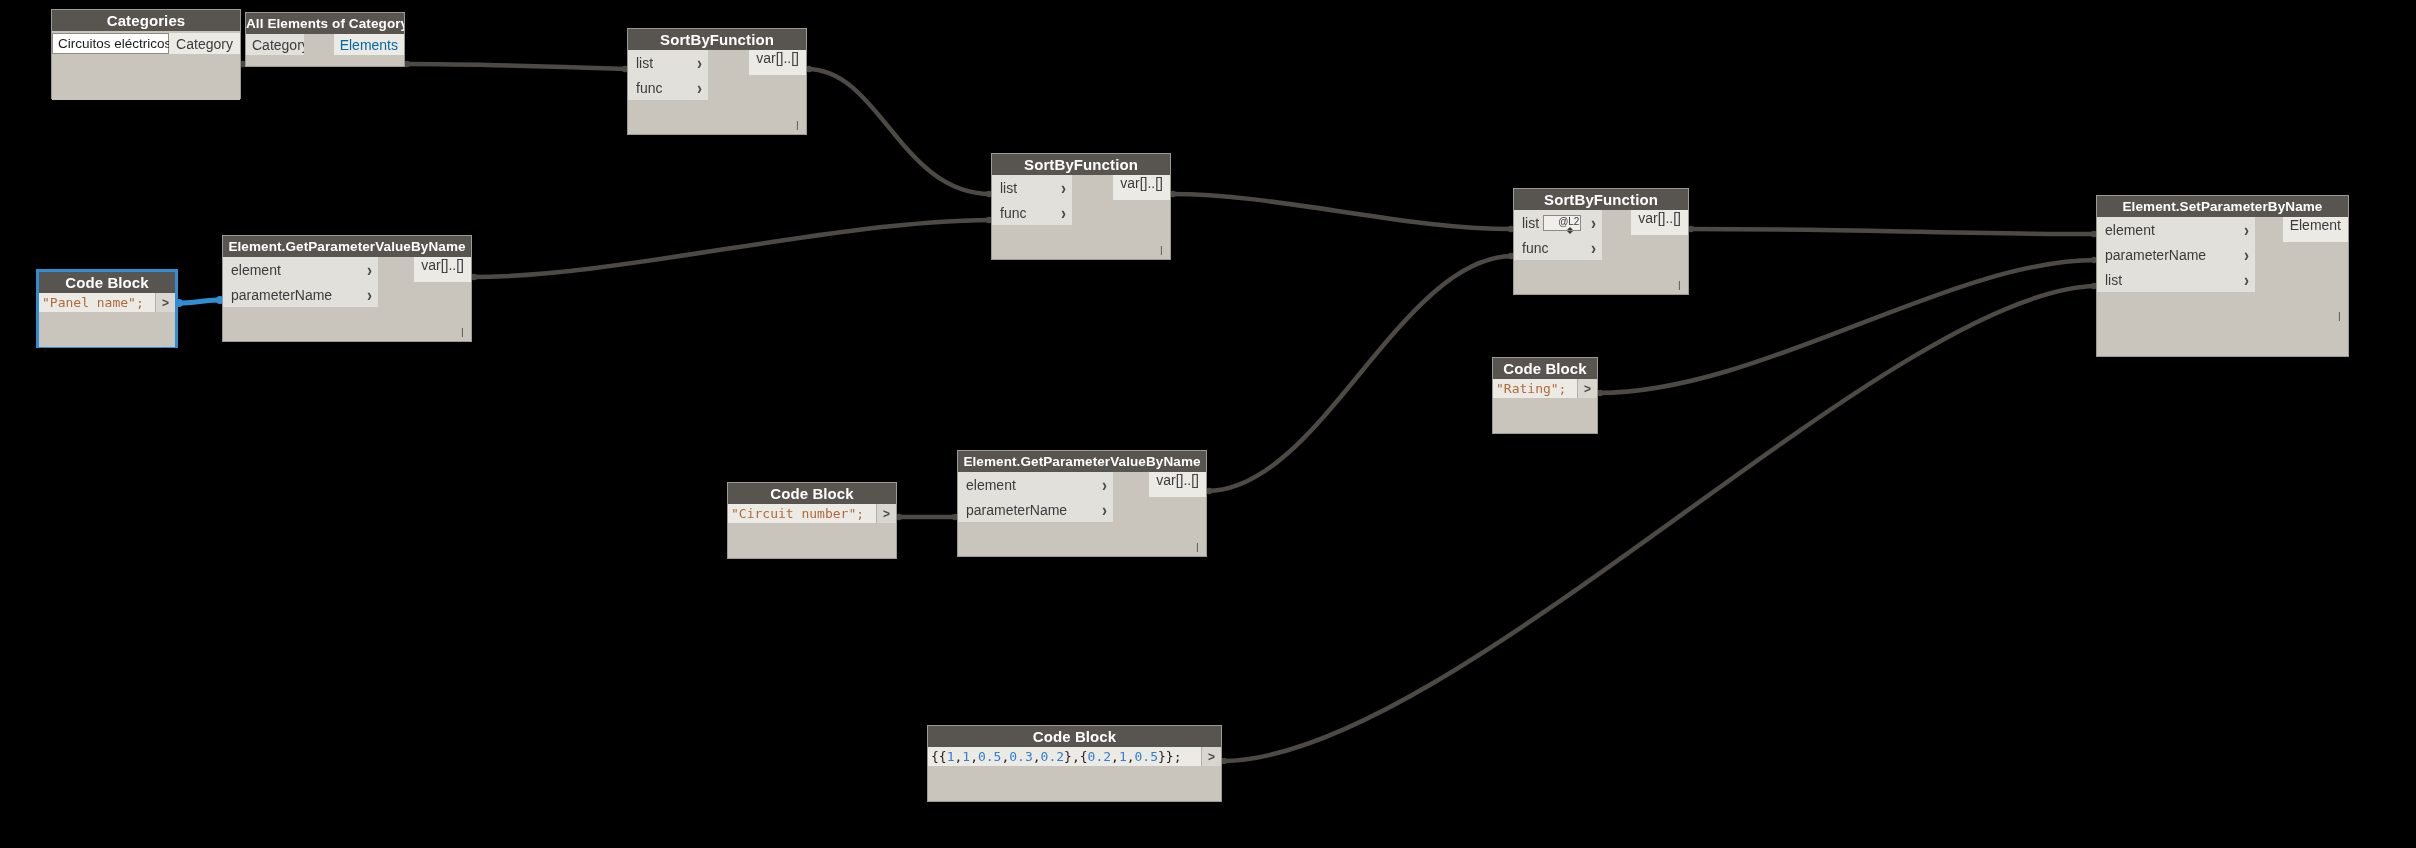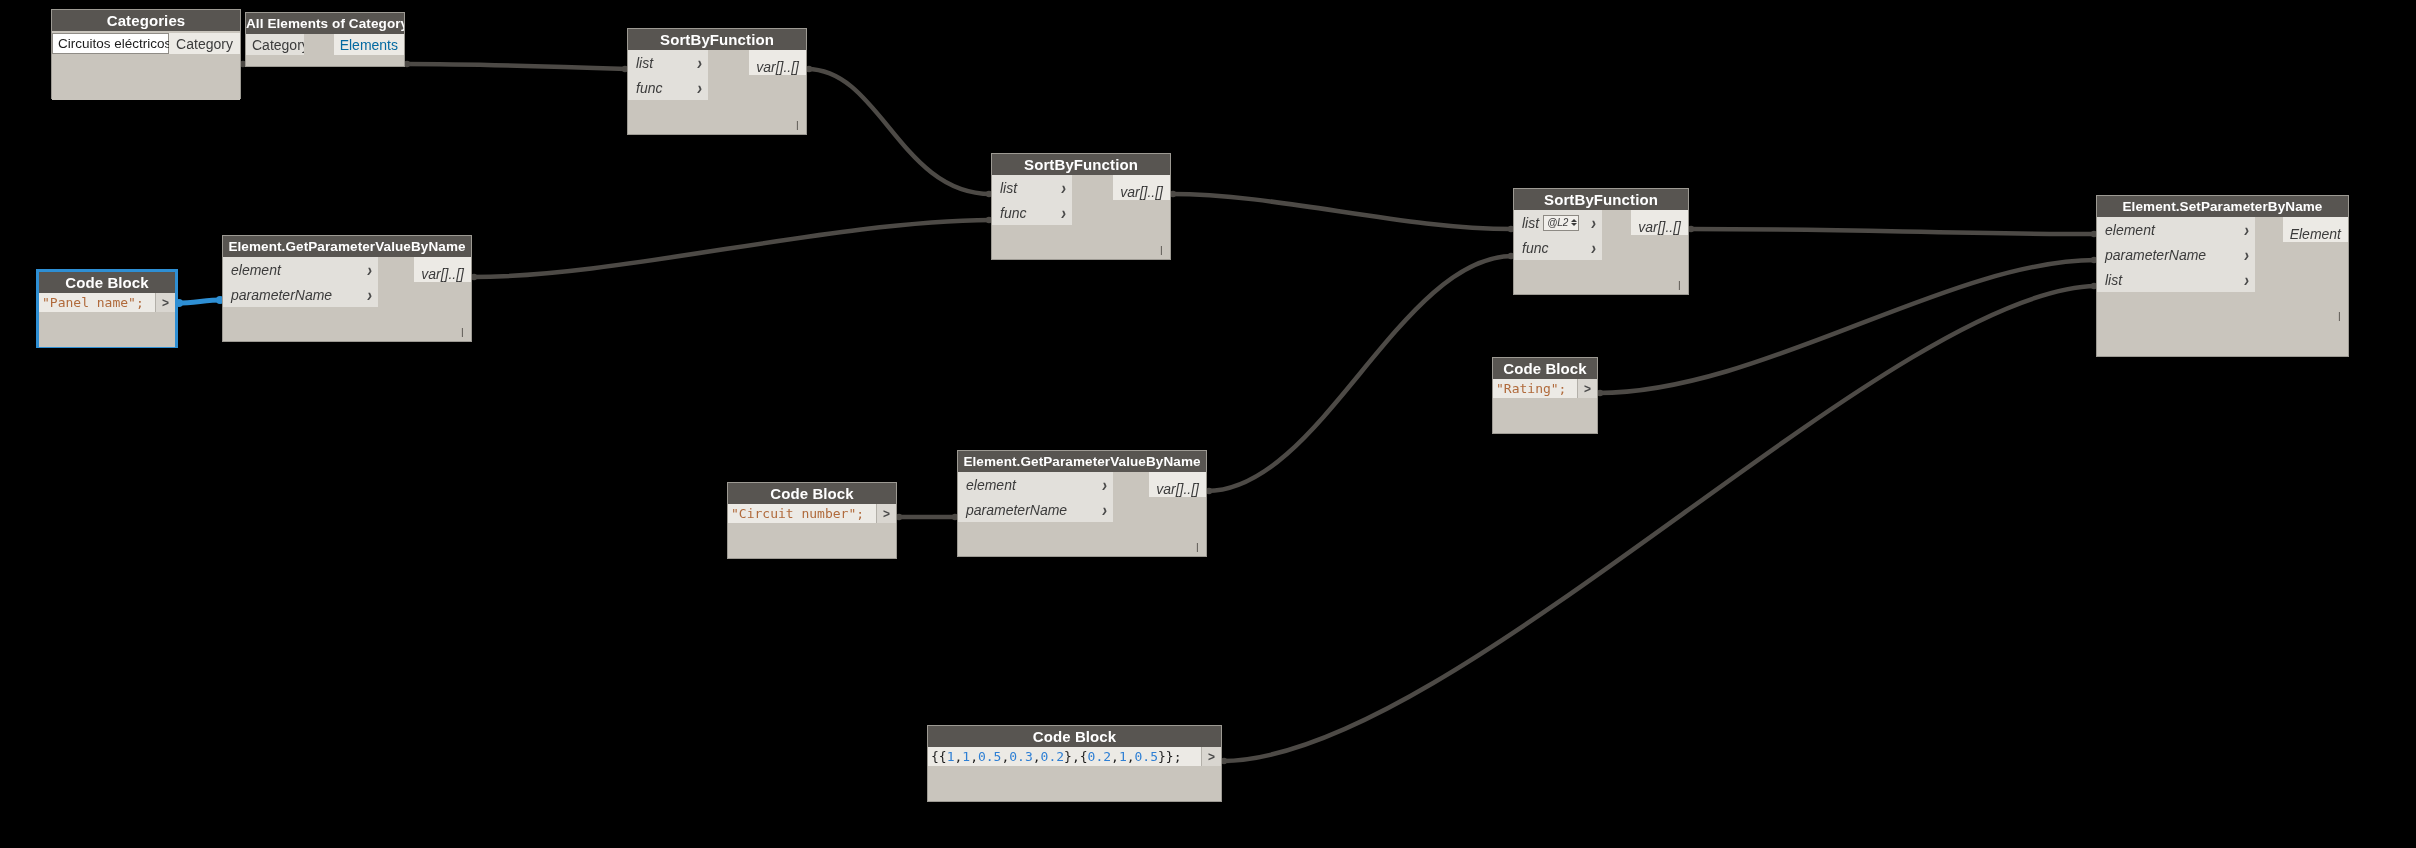--- a/index.html
+++ b/index.html
@@ -52,21 +52,20 @@
   }
   .node-body {
     position: relative;
     background: #c9c5bd;
   }
   .port-row {
     position: relative;
     height: 25px;
     display: flex;
     align-items: stretch;
-    font-style: italic;
   }
   .port-in {
     background: #e2e0db;
     color: #3b3b3b;
     font-size: 14px;
     display: flex;
     align-items: center;
     padding-left: 8px;
     padding-right: 6px;
     box-sizing: border-box;
@@ -81,21 +80,21 @@
     line-height: 1;
     transform: scaleY(1.2);
   }
   .port-out {
     position: absolute;
     right: 0;
     background: #eceae5;
     color: #3b3b3b;
     font-size: 14px;
     display: flex;
-    align-items: flex-end;
+    align-items: flex-start;
     justify-content: center;
     padding: 0 7px;
     box-sizing: border-box;
     height: 25px;
     white-space: nowrap;
   }
   .lacing {
     position: absolute;
     right: 7px;
     bottom: 2px;
@@ -108,23 +107,24 @@
     background: #c9c5bd;
   }
   .level-badge {
     display: inline-flex;
     align-items: center;
     background: #f1efeb;
     border: 1px solid #8d8a84;
     height: 16px;
     font-size: 10px;
     color: #3b3b3b;
-    padding: 0 1px 0 3px;
+    padding: 0 1px 0 14px;
     margin-left: 4px;
     box-sizing: border-box;
+    flex-direction: column;
   }
   .level-badge .spin {
     display: inline-flex;
     flex-direction: column;
     margin-left: 3px;
     justify-content: center;
   }
   .level-badge .spin i {
     display: block;
     width: 0; height: 0;

